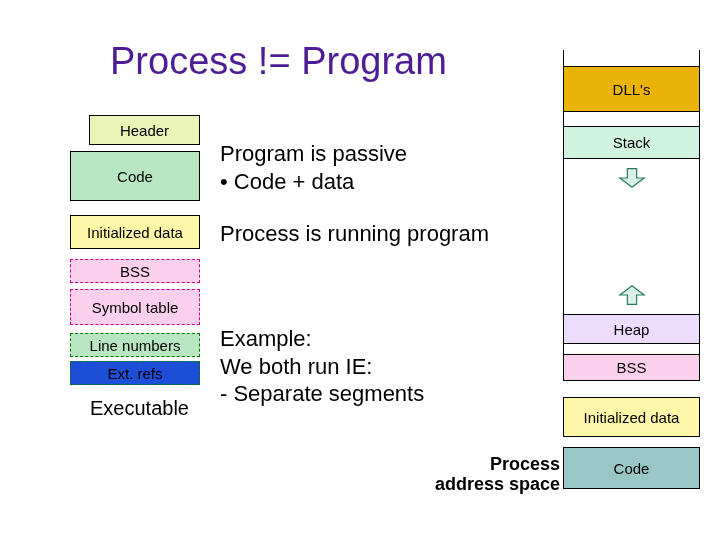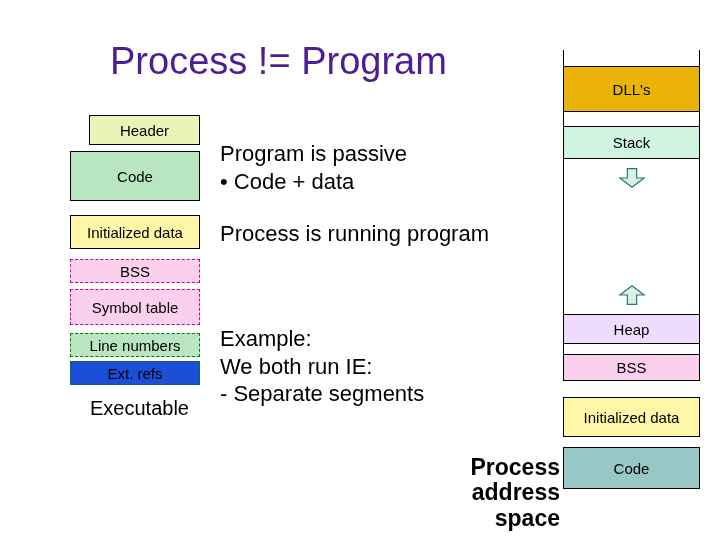--- a/index.html
+++ b/index.html
@@ -55,21 +55,21 @@
     font-size: 22px;
     line-height: 1.25;
   }
   .mid1 { top: 140px; }
   .mid2 { top: 220px; }
   .mid3 { top: 325px; }
   .proc-label {
     position: absolute;
     left: 420px;
     top: 455px;
-    font-size: 23px;
+    font-size: 18px;
     font-weight: bold;
     text-align: right;
     width: 140px;
     line-height: 1.1;
   }
   
   .right-col {
     position: absolute;
     left: 563px;
     top: 50px;

